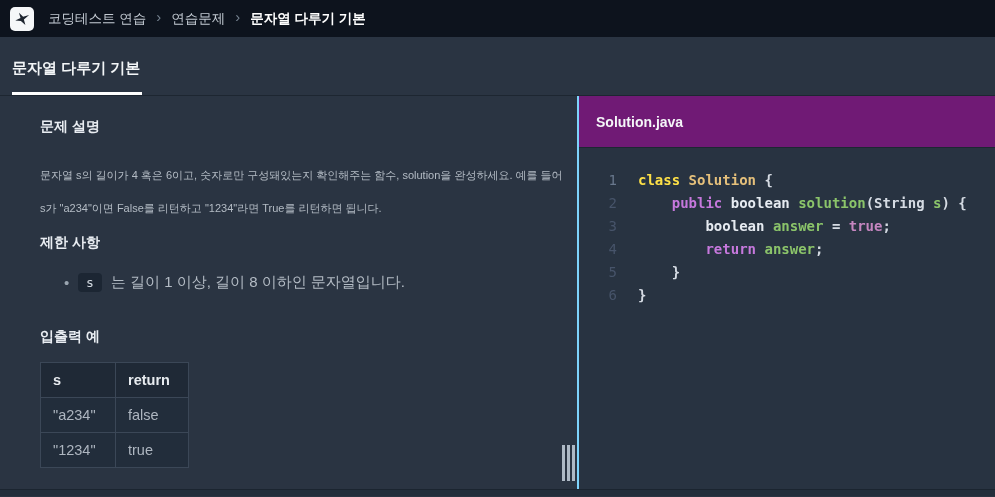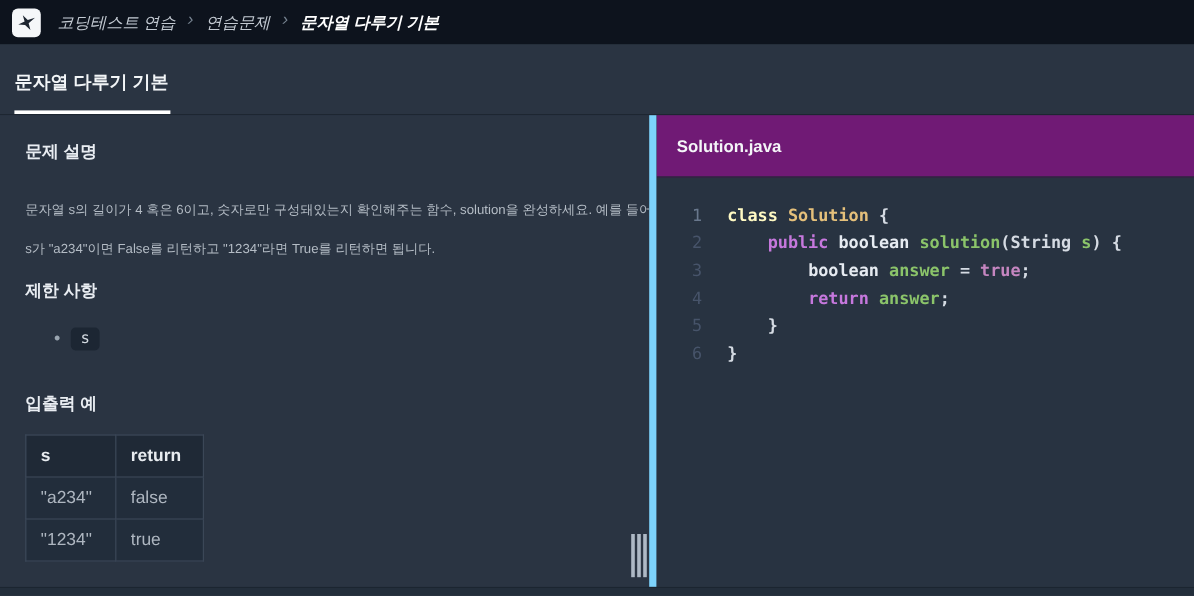--- a/index.html
+++ b/index.html
@@ -11,42 +11,42 @@
 
   
   .topbar {
     height:37px; background:#0d131d; display:flex; align-items:center;
     padding:0 10px;
   }
   .logo-box {
     width:24px; height:24px; background:#f5f7f9; border-radius:5px;
     display:flex; align-items:center; justify-content:center; flex:0 0 auto;
   }
-  .breadcrumb { display:flex; align-items:flex-start; margin-left:14px; font-size:13.5px;font-style:italic; }
+  .breadcrumb { display:flex; align-items:flex-start; margin-left:14px; font-size:13.5px; }
   .crumb { color:#c3cad2; text-decoration:none; cursor:pointer; }
   .crumb.current { color:#ffffff; font-weight:700; }
   .crumb-sep { color:#768390; margin:0 10px; font-size:15px; line-height:1; transform:translateY(-1px); }
 
   
   .tabstrip {
     height:59px; background:#2a3442; border-bottom:1px solid #1d2631;
     display:flex; align-items:flex-end;
   }
   .tab {
     margin-left:12px; padding:0 2px 14px 0; min-width:125px;
     color:#f2f5f7; font-size:15px; font-weight:600;
     border-bottom:3px solid #ffffff; cursor:pointer;
   }
 
   
   .main { display:flex; height:393px; }
   .left-panel {
     width:547px; flex:0 0 547px; background:#2a3442;
-    border-right:6px solid #7dd3fc; position:relative;
-    padding:0 21px; overflow:hidden;
+    border-right:2px solid #7dd3fc; position:relative;
+    padding:0 8px; overflow:hidden;margin-left:32px;
   }
   .panel-heading { font-size:14px; font-weight:700; color:#e9edf2; }
   .h-desc { margin-top:22px; }
   .desc-text { margin-top:23px; font-size:11px; line-height:33px; color:#b4bcc5; width:524px; }
   .h-limit { margin-top:9px; }
   .limit-list { list-style:none; margin-top:21px; }
   .limit-item { display:flex; align-items:center; font-size:15px; color:#b4bcc5; padding-left:24px; position:relative; }
   .limit-item::before { content:"•"; position:absolute; left:24px; color:#9aa5b0; }
   .limit-item .li-body { margin-left:14px; display:flex; align-items:center; }
   .code-chip {
@@ -117,20 +117,21 @@
 
   <section class="left-panel">
     <h4 class="panel-heading h-desc">문제 설명</h4>
     <p class="desc-text">문자열 s의 길이가 4 혹은 6이고, 숫자로만 구성돼있는지 확인해주는 함수, solution을 완성하세요. 예를 들어 s가 "a234"이면 False를 리턴하고 "1234"라면 True를 리턴하면 됩니다.</p>
 
     <h4 class="panel-heading h-limit">제한 사항</h4>
     <ul class="limit-list">
         <li class="limit-item">
           <span class="li-body">
             <code class="code-chip">s</code>
+            <span>는 길이 1 이상, 길이 8 이하인 문자열입니다.</span>
           </span>
         </li>
       </ul>
 
     <h4 class="panel-heading h-io">입출력 예</h4>
     <table class="io-table">
       <thead>
           <tr>
             <th>s</th>
             <th>return</th>
@@ -153,21 +154,21 @@
       <span></span>
       <span></span>
     </div>
   </section>
 
   <section class="right-panel">
     <header class="editor-header">
       <span class="editor-filename">Solution.java</span>
     </header>
     <div class="code-area">
-        <div class="code-line"><span class="ln">1</span><span class="src"><span style="color: #fef9c3;">class </span><span style="color: rgb(229, 192, 123);">Solution</span><span style="color: rgb(213, 219, 227);"> {</span></span></div>
+        <div class="code-line"><span class="ln">1</span><span class="src"><span style="color: #fde047;">class </span><span style="color: rgb(229, 192, 123);">Solution</span><span style="color: rgb(213, 219, 227);"> {</span></span></div>
         <div class="code-line"><span class="ln">2</span><span class="src"><span style="color: rgb(213, 219, 227);">    </span><span style="color: rgb(198, 120, 221);">public</span><span style="color: rgb(213, 219, 227);"> </span><span style="color: rgb(230, 235, 241);">boolean</span><span style="color: rgb(213, 219, 227);"> </span><span style="color: rgb(139, 196, 106);">solution</span><span style="color: rgb(213, 219, 227);">(</span><span style="color: rgb(213, 219, 227);">String</span><span style="color: rgb(213, 219, 227);"> </span><span style="color: rgb(139, 196, 106);">s</span><span style="color: rgb(213, 219, 227);">) {</span></span></div>
         <div class="code-line"><span class="ln">3</span><span class="src"><span style="color: rgb(213, 219, 227);">        </span><span style="color: rgb(230, 235, 241);">boolean</span><span style="color: rgb(213, 219, 227);"> </span><span style="color: rgb(139, 196, 106);">answer</span><span style="color: rgb(213, 219, 227);"> = </span><span style="color: rgb(197, 134, 192);">true</span><span style="color: rgb(213, 219, 227);">;</span></span></div>
         <div class="code-line"><span class="ln">4</span><span class="src"><span style="color: rgb(213, 219, 227);">        </span><span style="color: rgb(198, 120, 221);">return</span><span style="color: rgb(213, 219, 227);"> </span><span style="color: rgb(139, 196, 106);">answer</span><span style="color: rgb(213, 219, 227);">;</span></span></div>
         <div class="code-line"><span class="ln">5</span><span class="src"><span style="color: rgb(213, 219, 227);">    }</span></span></div>
         <div class="code-line"><span class="ln">6</span><span class="src"><span style="color: rgb(213, 219, 227);">}</span></span></div>
       </div>
   </section>
 </main>
 
 <footer class="bottombar"></footer>

